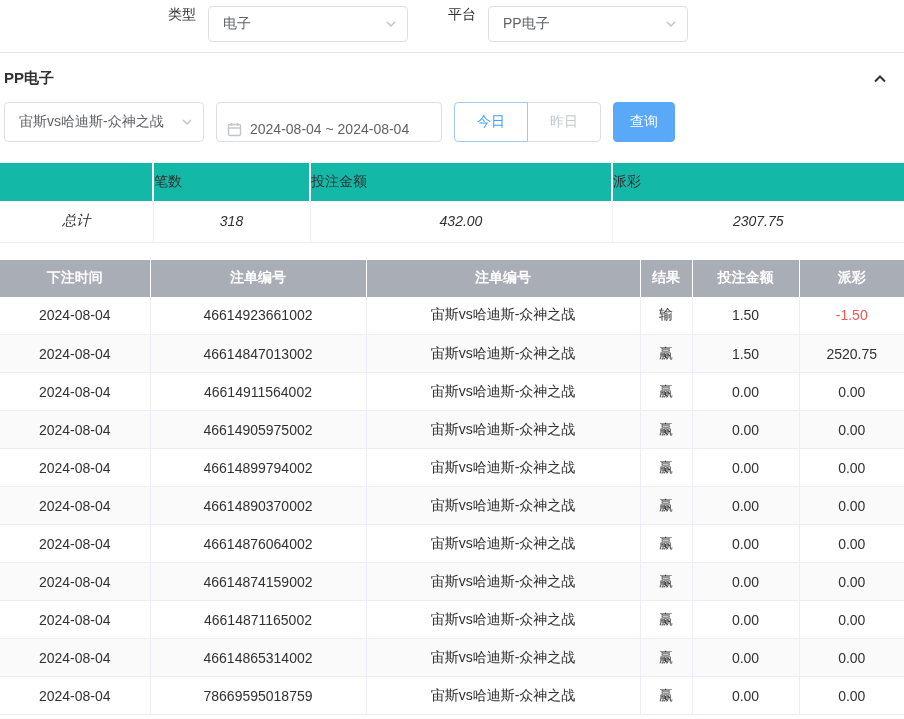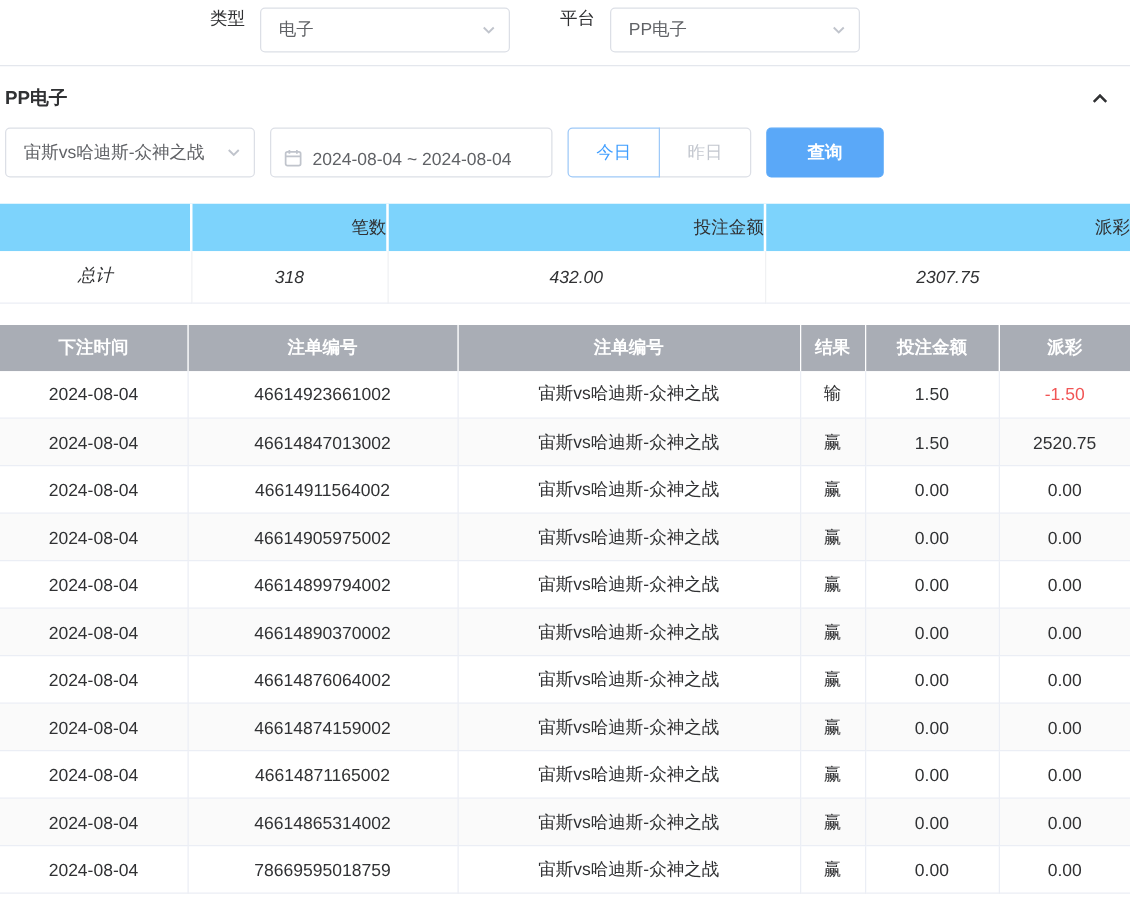--- a/index.html
+++ b/index.html
@@ -46,25 +46,25 @@
   .section-title { font-weight: bold; font-size: 15px; color: #303133; }
   .collapse-icon { width: 16px; height: 16px; cursor: pointer; }
 
   
   .toolbar {
     display: flex; align-items: center;
     padding: 0 0 0 4px;
   }
   .toolbar .select-box { width: 200px; height: 40px; }
   .date-box {
-    display: flex; align-items: flex-start;
+    display: flex; align-items: flex-end;
     width: 226px; height: 40px;
     border: 1px solid #dcdfe6; border-radius: 4px;
     margin-left: 12px;
-    padding: 16px 10px;
+    padding: 4px 10px;
     color: #606266;
     cursor: pointer;
   }
   .date-box .cal-icon { margin-right: 8px; flex: 0 0 auto; }
   .btn-group { display: flex; margin-left: 12px; }
   .btn-group .gbtn {
     height: 40px; padding: 0 22px;
     background: #fff;
     border: 1px solid #dcdfe6;
     color: #c3c7cf;
@@ -72,43 +72,42 @@
     cursor: pointer;
     margin-left: -1px;
     text-align: right;
   }
   .btn-group .gbtn:first-child { border-radius: 4px 0 0 4px; margin-left: 0; }
   .btn-group .gbtn:last-child { border-radius: 0 4px 4px 0; }
   .btn-group .gbtn.active {
     color: #409eff; border-color: #9ec9f8; position: relative; z-index: 1;
   }
   .search-btn {
-    height: 40px; padding: 0 32px;
+    height: 40px; padding: 0 16px;
     margin-left: 12px;
     background: #5aa8f8;
     border: 1px solid #5aa8f8;
     border-radius: 4px;
     color: #ffffff;
     font-size: 14px;
     cursor: pointer;
-    font-weight: bold;
   }
 
   
   .summary-table {
     width: 100%; border-collapse: collapse; table-layout: fixed;
     margin-top: 21px;
   }
   .summary-table th {
-    background: #7dd3fc;
+    background: #14b8a6;
     color: #303133;
     font-weight: normal;
     height: 38px;
     border-right: 2px solid #ffffff;
-    text-align: right;
+    text-align: left;
   }
   .summary-table th:last-child { border-right: none; }
   .summary-table td {
     height: 41px;
     text-align: center;
     color: #303133;
     border-right: 1px solid #f0f1f3;
     border-bottom: 1px solid #ebeef5;
     background: #fff;
     font-style: italic;

